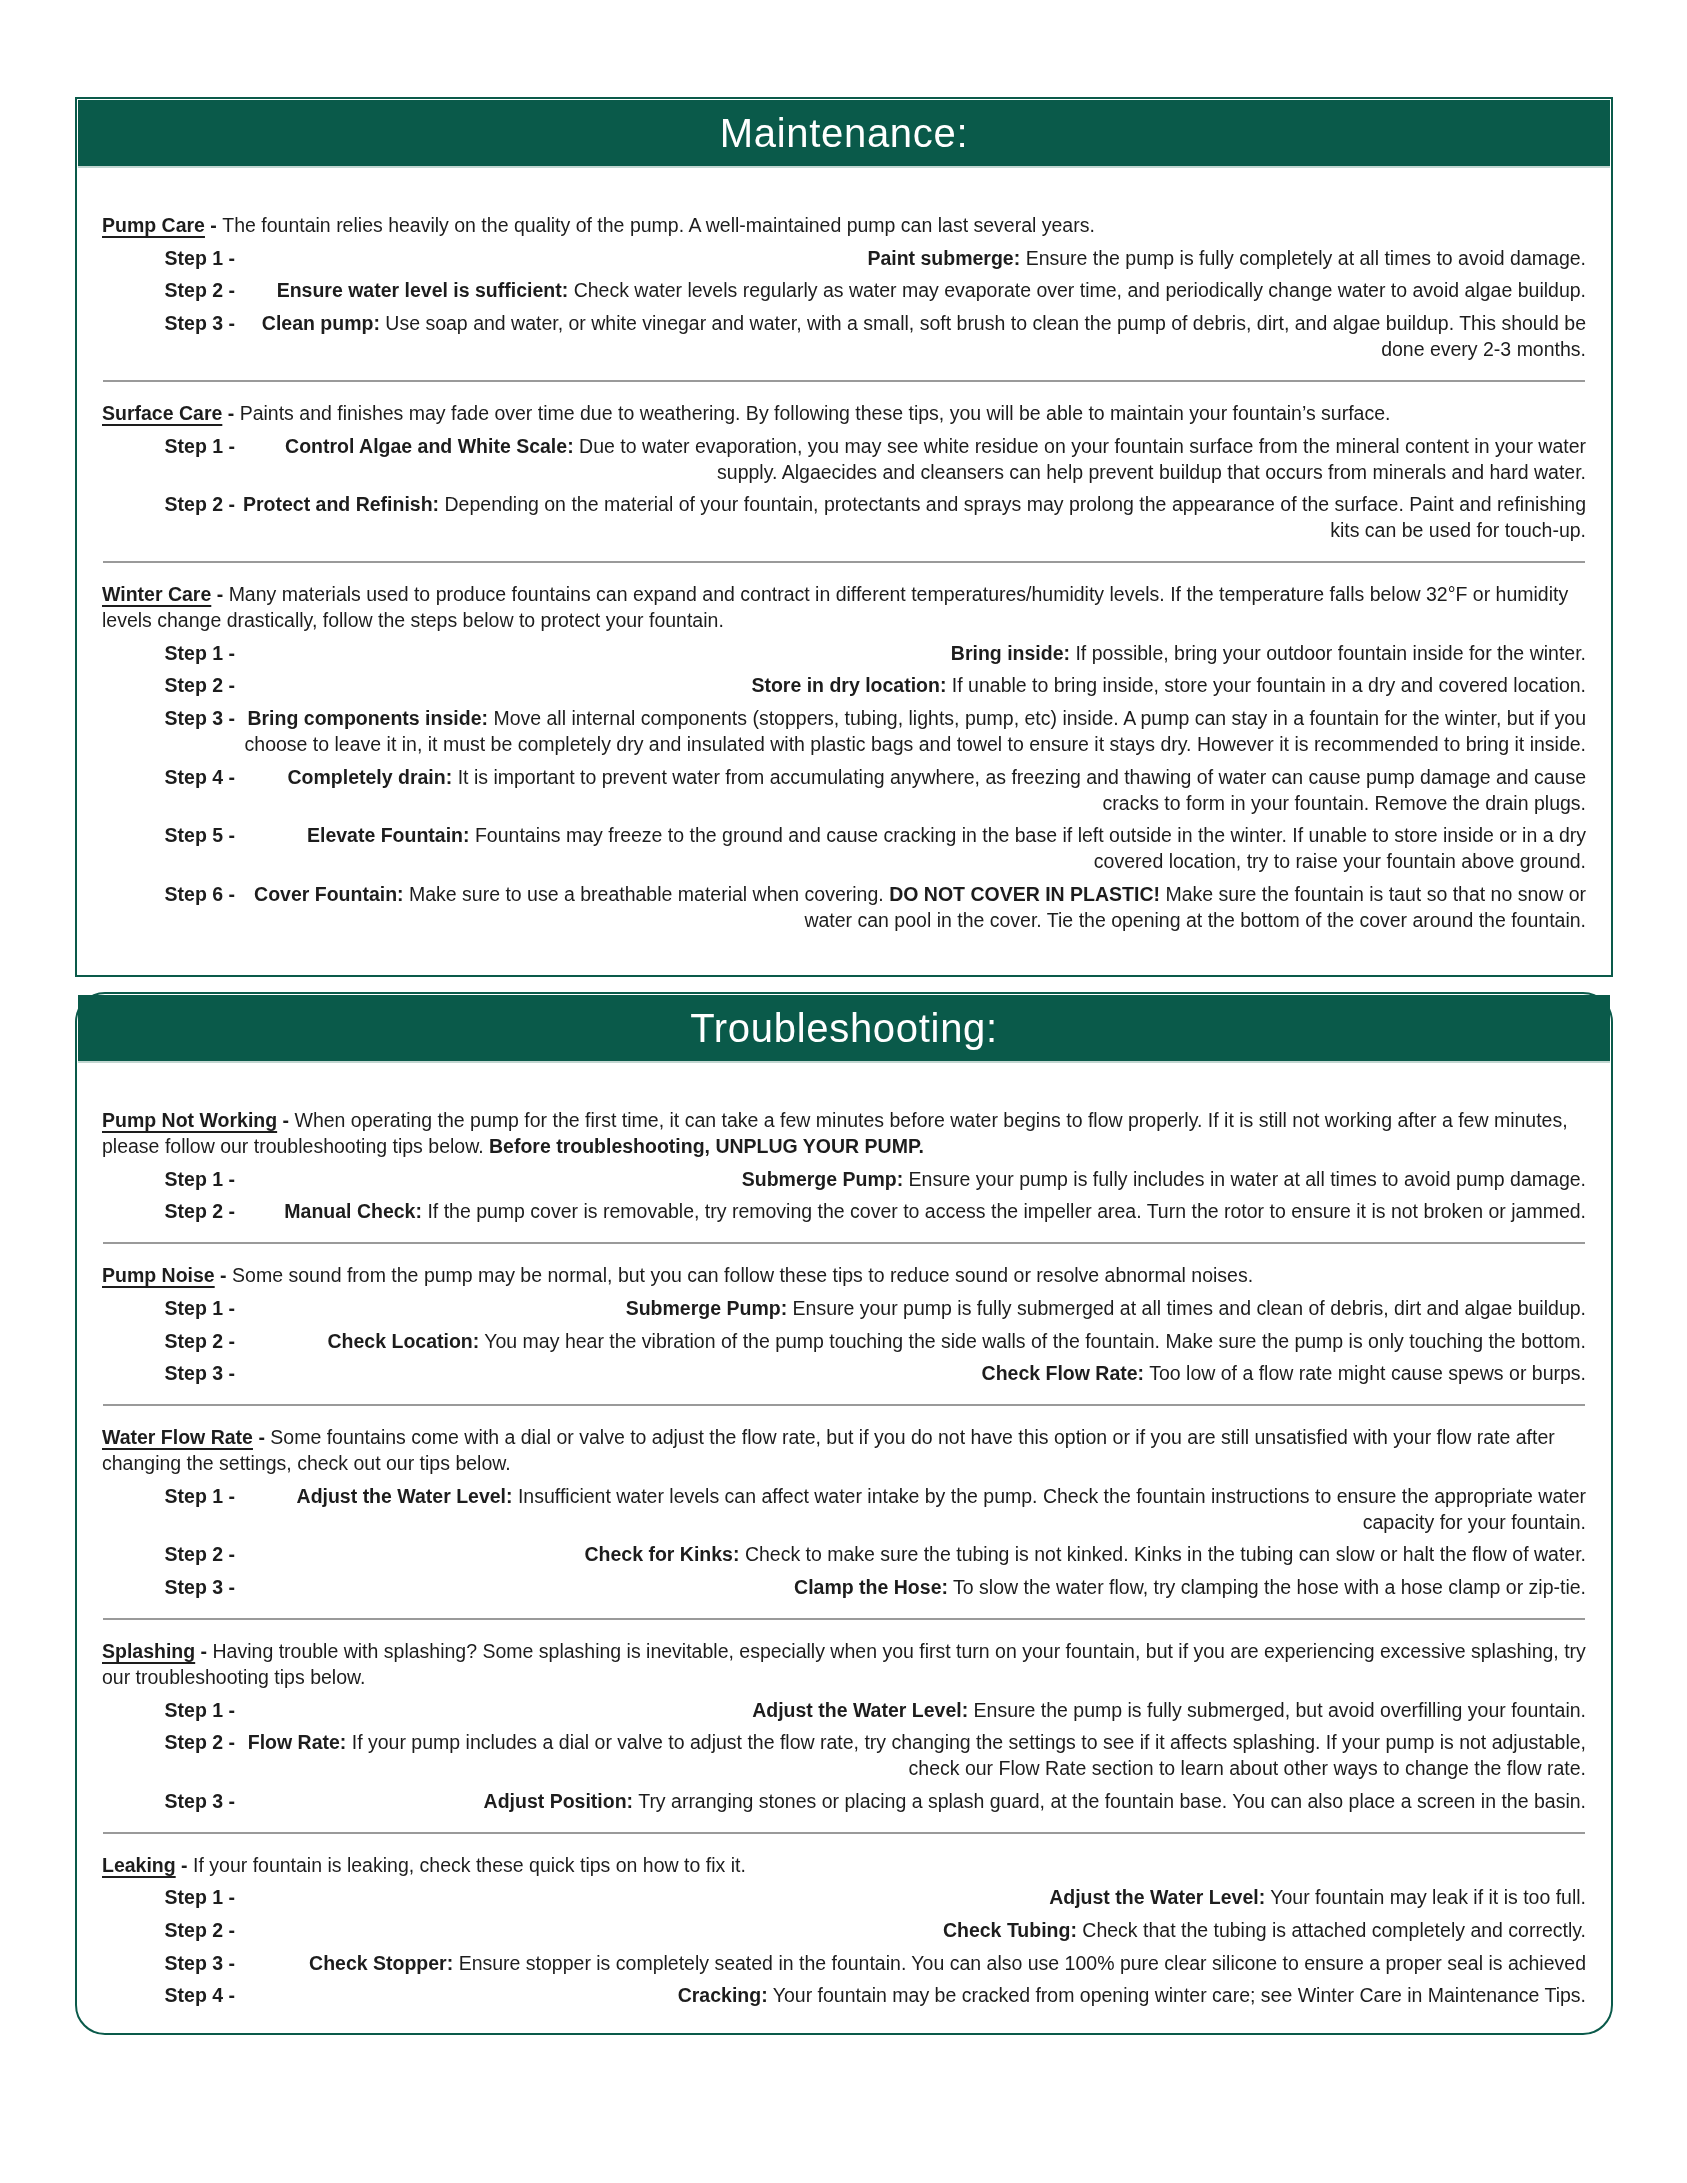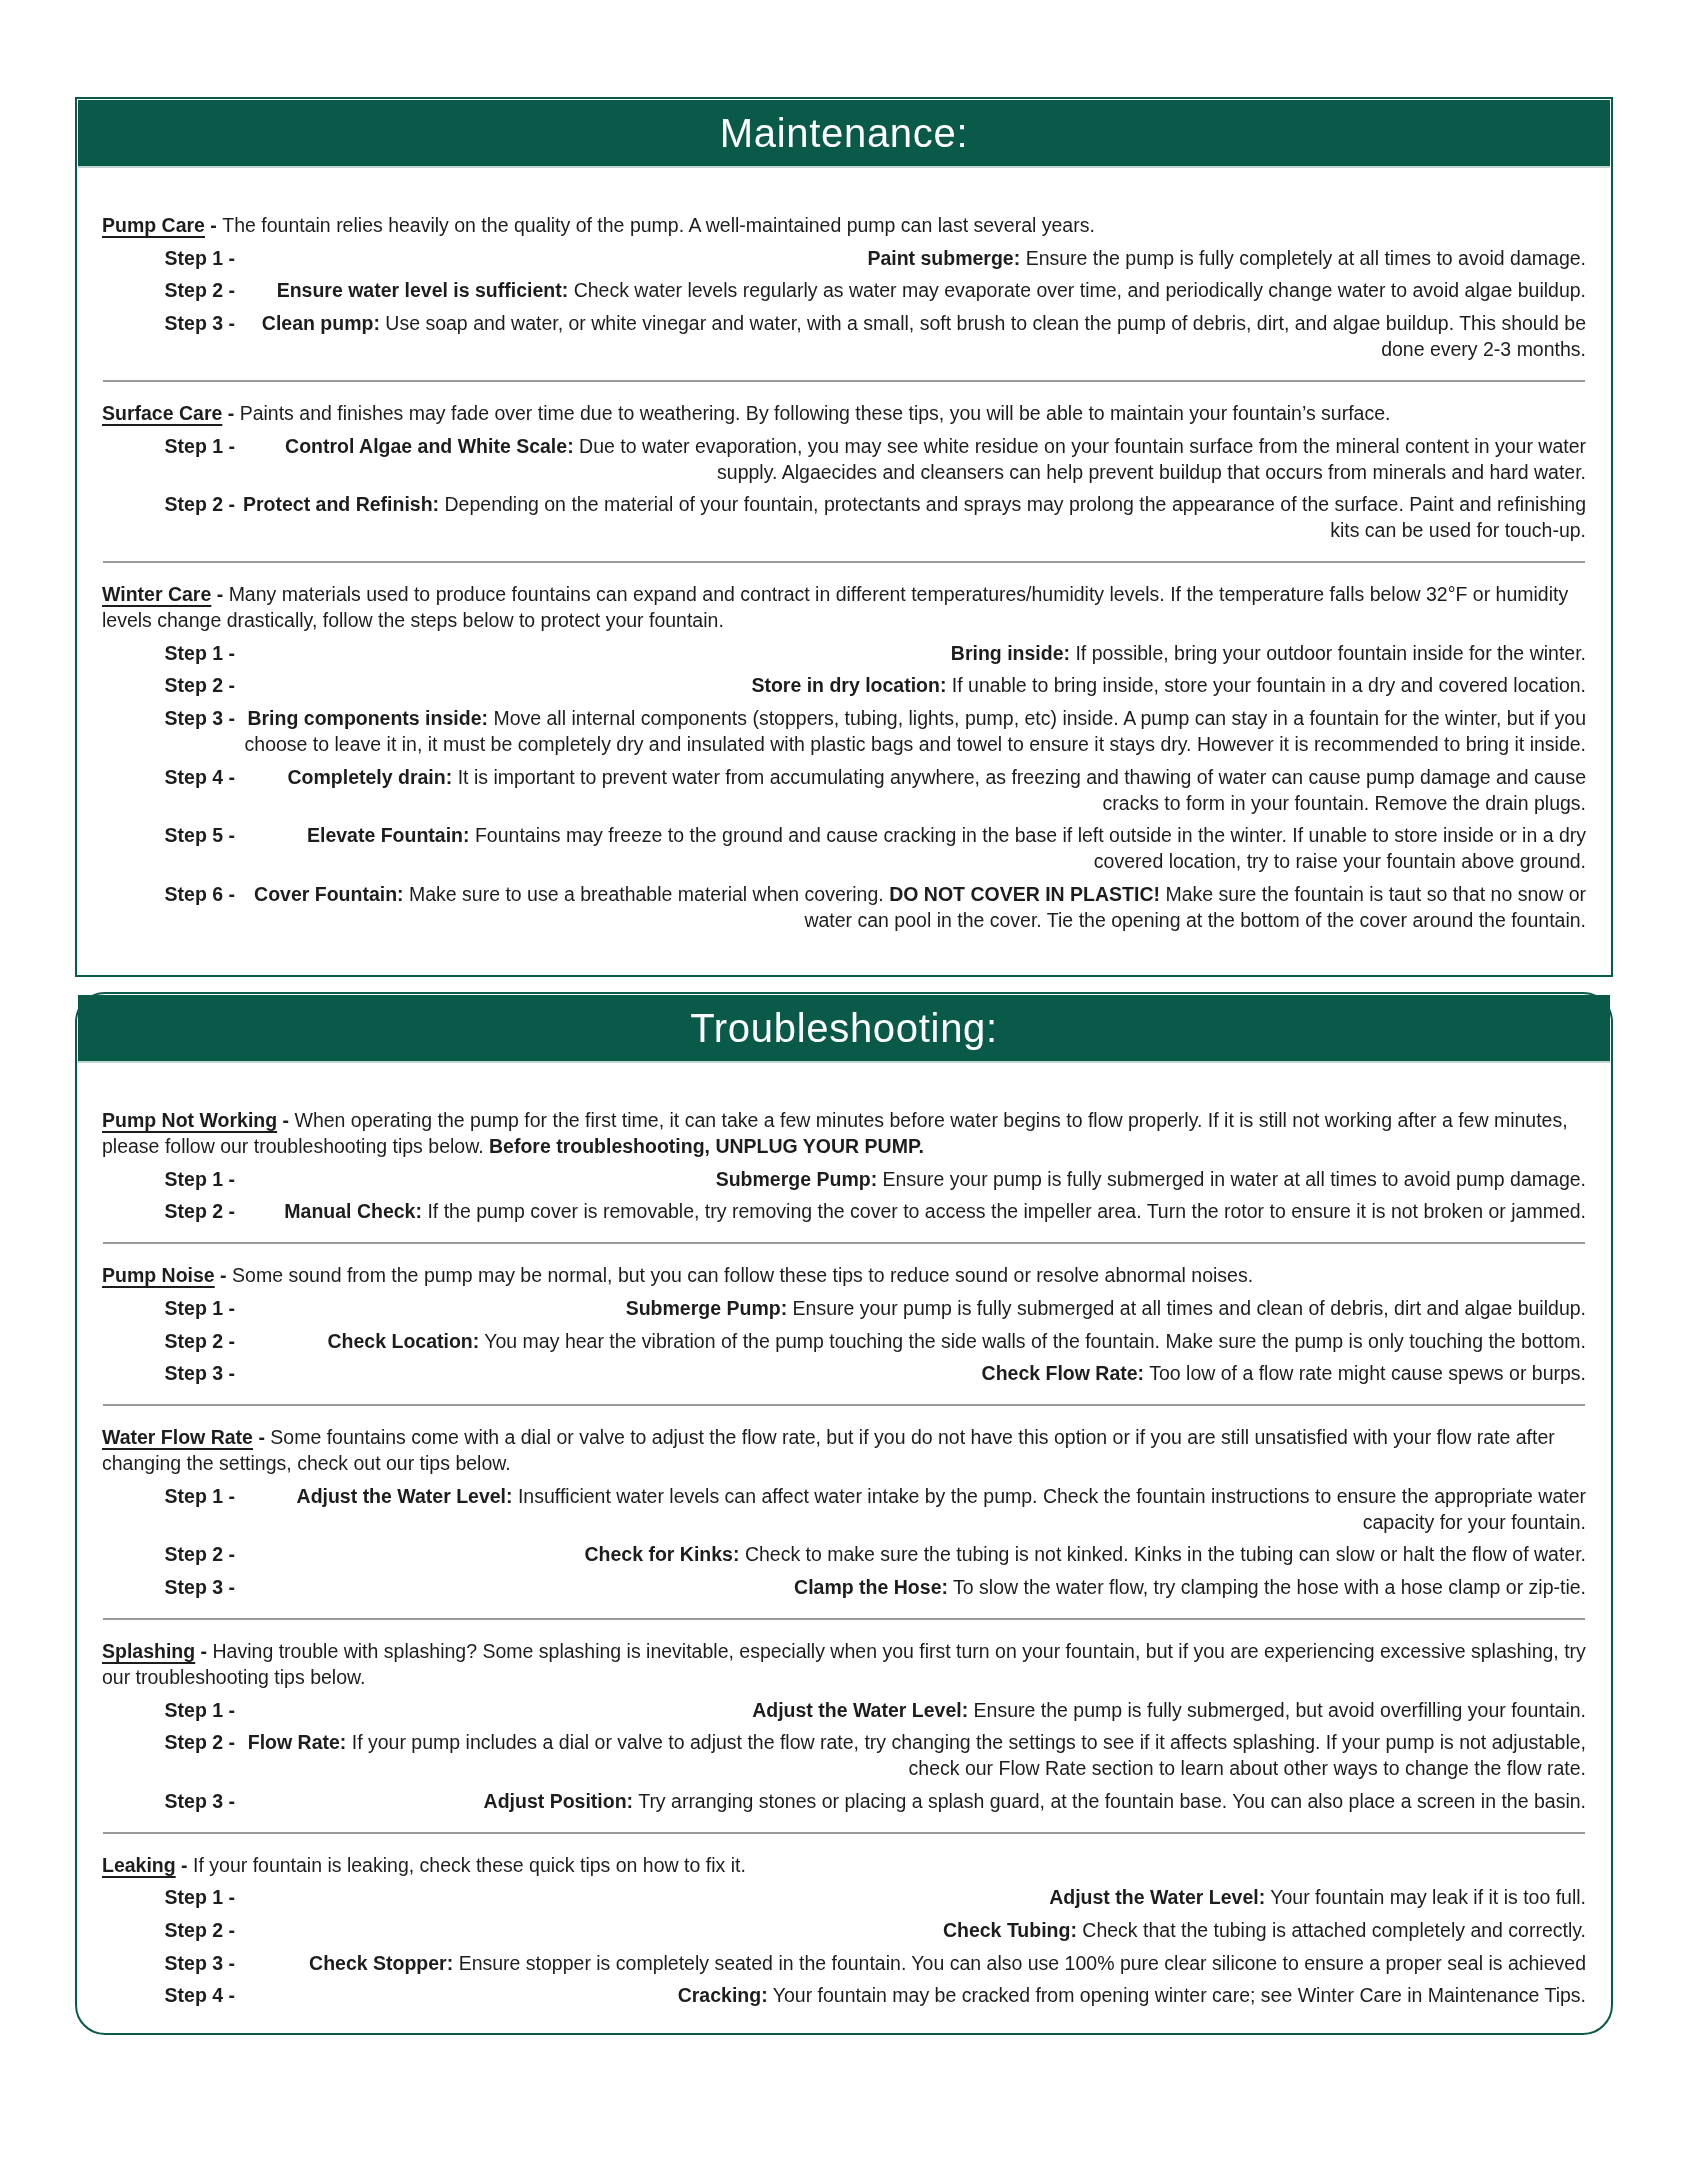--- a/index.html
+++ b/index.html
@@ -136,21 +136,21 @@
   </section>
 
   <section class="panel panel-2">
     <header class="panel-header">
       <h1 class="panel-title">Troubleshooting:</h1>
     </header>
     <div class="panel-body">
         <p class="sec-para"><span class="sec-heading">Pump Not Working</span><span class="sec-dash"> - </span><span>When operating the pump for the first time, it can take a few minutes before water begins to flow properly. If it is still not working after a few minutes, please follow our troubleshooting tips below. </span><span class="b">Before troubleshooting, UNPLUG YOUR PUMP.</span></p>
         <div class="step">
           <span class="step-num">Step 1 -</span>
-          <div class="step-body"><span class="step-label">Submerge Pump:</span> <span>Ensure your pump is fully submerged in water at all times to avoid pump damage.</span></div>
+          <div class="step-body"><span class="step-label">Submerge Pump:</span> <span>Ensure your pump is fully includes in water at all times to avoid pump damage.</span></div>
         </div>
         <div class="step">
           <span class="step-num">Step 2 -</span>
           <div class="step-body"><span class="step-label">Manual Check:</span> <span>If the pump cover is removable, try removing the cover to access the impeller area. Turn the rotor to ensure it is not broken or jammed.</span></div>
         </div>
         <div class="sec-sep"></div>
         <p class="sec-para"><span class="sec-heading">Pump Noise</span><span class="sec-dash"> - </span><span>Some sound from the pump may be normal, but you can follow these tips to reduce sound or resolve abnormal noises.</span></p>
         <div class="step">
           <span class="step-num">Step 1 -</span>
           <div class="step-body"><span class="step-label">Submerge Pump:</span> <span>Ensure your pump is fully submerged at all times and clean of debris, dirt and algae buildup.</span></div>

